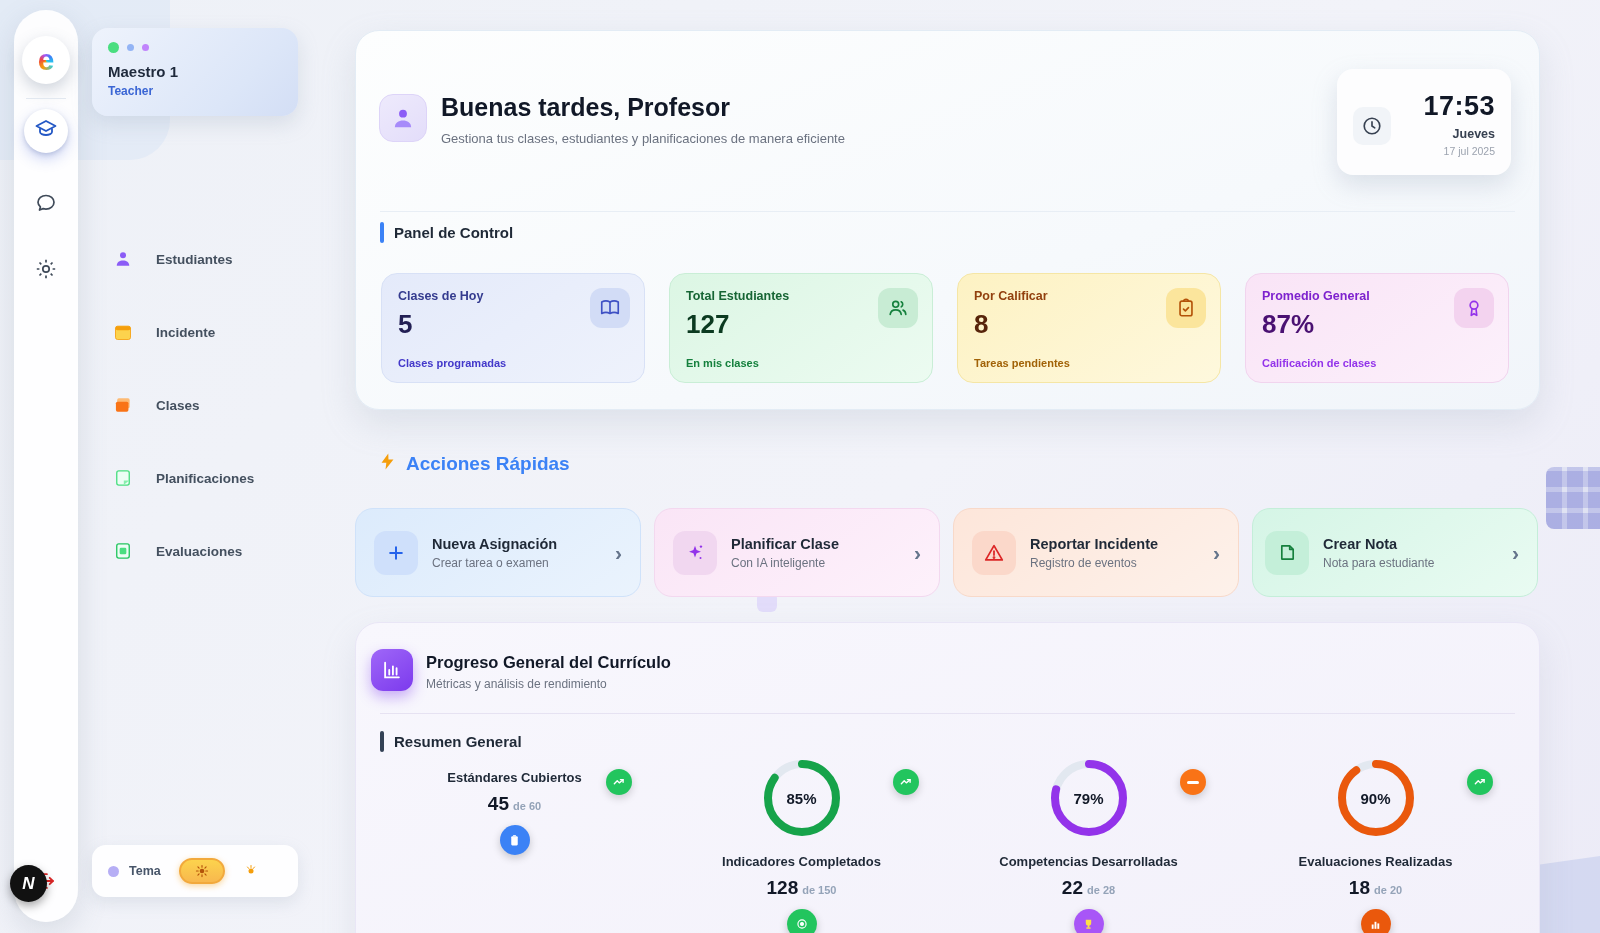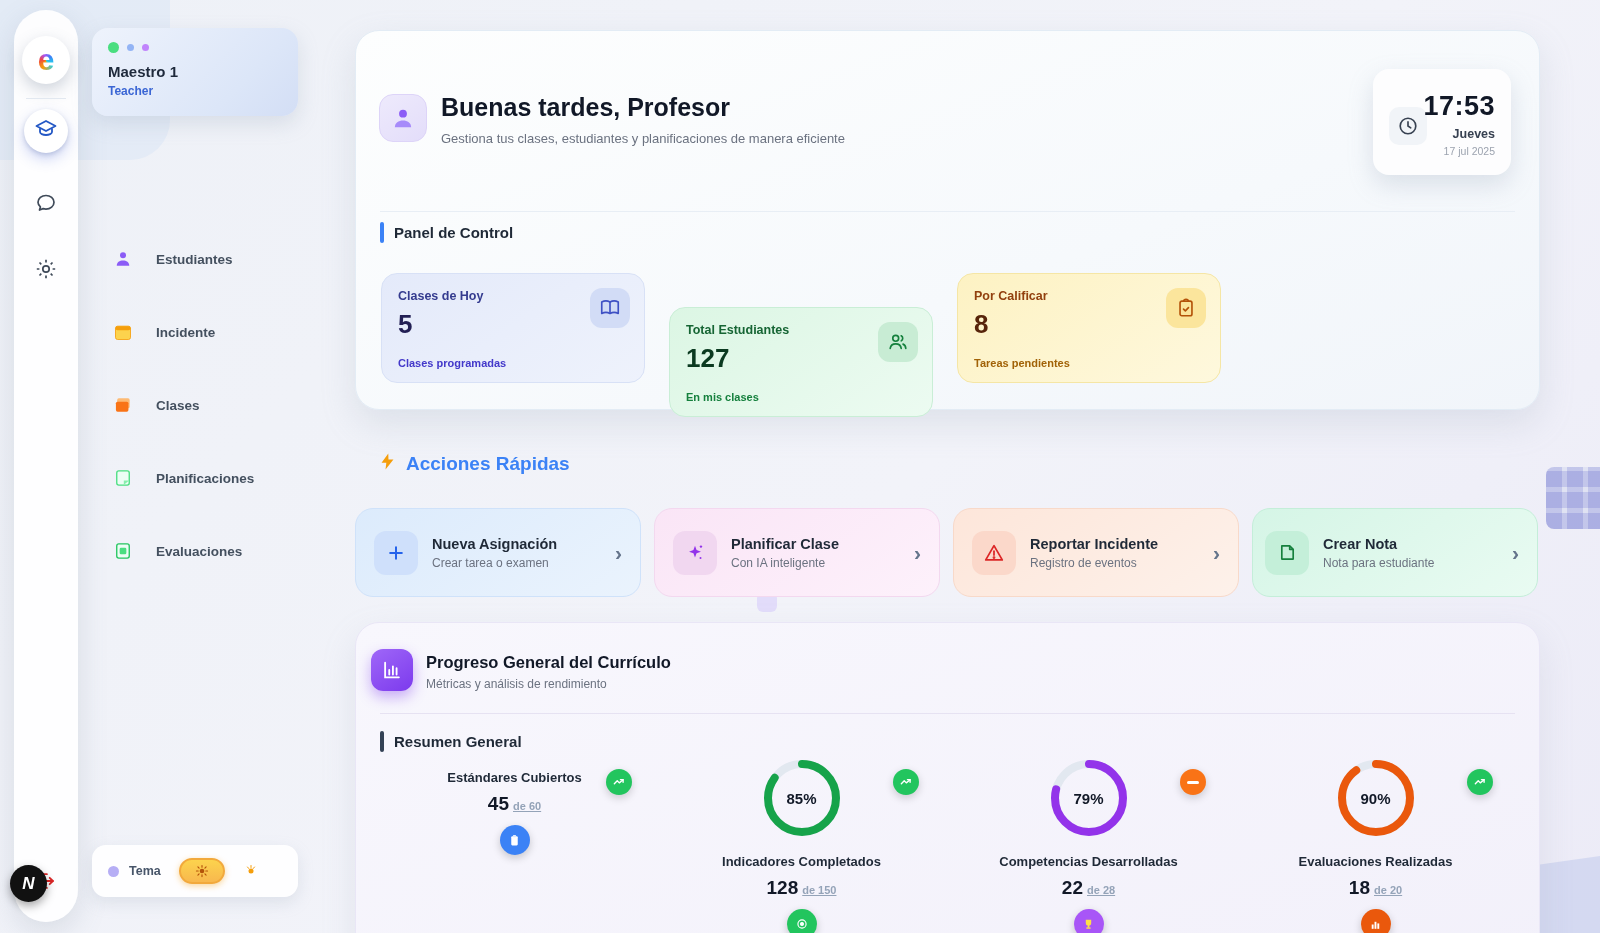--- a/index.html
+++ b/index.html
@@ -75,21 +75,21 @@
   .main { position:absolute; left:355px; top:0; width:1185px; height:933px; }
   .header-card { position:absolute; left:0; top:30px; width:1185px; height:380px; border-radius:24px;
     background:linear-gradient(160deg,#fdfefe 0%,#f6f9fc 60%,#f1f5fa 100%);
     border:1px solid #e3ecf5; box-shadow:0 14px 34px rgba(148,163,184,.22); }
   .avatar-tile { position:absolute; left:23px; top:63px; width:48px; height:48px; border-radius:14px;
     background:linear-gradient(145deg,#eeeafc,#e3ddfa); border:1px solid #ddd4f8;
     display:flex; align-items:center; justify-content:center; }
   .greeting { position:absolute; left:85px; top:62px; font-size:25px; font-weight:800; color:#111827; }
   .greeting-sub { position:absolute; left:85px; top:100px; font-size:13px; color:#6b7280; }
 
-  .clock-card { position:absolute; right:28px; top:38px; width:138px; height:106px; border-radius:16px;
+  .clock-card { position:absolute; right:28px; top:38px; width:174px; height:106px; border-radius:16px;
     background:#fdfdfe; box-shadow:0 10px 24px rgba(148,163,184,.28); }
   .clock-tile { position:absolute; left:16px; top:38px; width:38px; height:38px; border-radius:10px;
     background:#f1f4f8; display:flex; align-items:center; justify-content:center; }
   .clock-time { position:absolute; right:16px; top:22px; font-size:27px; font-weight:800; color:#111827; letter-spacing:.5px; }
   .clock-day  { position:absolute; right:16px; top:58px; font-size:12.5px; font-weight:700; color:#374151; }
   .clock-date { position:absolute; right:16px; top:76px; font-size:10.5px; color:#9ca3af; }
 
   .header-divider { position:absolute; left:24px; right:24px; top:180px; height:1px; background:#e8eef5; }
   .section-label { position:absolute; display:flex; align-items:center; gap:10px; }
   .section-bar { width:4px; height:21px; border-radius:2px; }
@@ -130,21 +130,21 @@
   .ring-pct { position:absolute; inset:0; display:flex; align-items:center; justify-content:center;
     font-size:15px; font-weight:800; color:#111827; }
   .trend-badge { position:absolute; top:13px; right:26px; width:26px; height:26px; border-radius:50%;
     display:flex; align-items:center; justify-content:center; box-shadow:0 3px 8px rgba(0,0,0,.18); }
   .trend-up { background:#22c55e; }
   .trend-flat { background:#f97316; }
   .trend-flat::after { content:""; width:12px; height:3px; border-radius:2px; background:#fff; }
   .ring-label { font-size:13px; font-weight:800; color:#1f2937; margin-top:14px; }
   .ring-value-row { margin-top:8px; }
   .ring-value { font-size:19px; font-weight:800; color:#111827; }
-  .ring-of { font-size:11px; color:#94a3b8; font-weight:600; margin-left:4px;text-decoration:underline; }
+  .ring-of { font-size:11px; color:#94a3b8; font-weight:600; margin-left:4px; }
   .mini-badge { width:30px; height:30px; border-radius:50%; margin:10px auto 0;
     display:flex; align-items:center; justify-content:center; box-shadow:0 3px 8px rgba(0,0,0,.2); }
 </style>
 </head>
 <body>
 
 <div class="deco deco-topleft"></div>
 <div class="deco deco-grid"></div>
 <div class="deco deco-blob"></div>
 <div class="deco deco-sq"></div>
@@ -308,21 +308,21 @@
       <div class="stat-value" style="color:#221f54;">5</div>
       <div class="stat-caption" style="color:#4338ca;">Clases programadas</div>
       <div class="stat-tile" style="background:#d2dcf6;">
         <svg width="22" height="22" viewBox="0 0 24 24" fill="none" stroke="#3f51c4" stroke-width="1.8" stroke-linejoin="round">
           <path d="M3 5.5c3-1.6 6-1.6 9 0 3-1.6 6-1.6 9 0V18c-3-1.6-6-1.6-9 0-3-1.6-6-1.6-9 0z"></path>
             <path d="M12 5.5V18"></path>
         </svg>
       </div>
     </div>
 
-    <div class="stat-card" style="left:313px; background:linear-gradient(145deg,#dcf6e4,#ecfbf1); border:1px solid #c9eed6;margin-top:34px;">
+    <div class="stat-card" style="left:313px; background:linear-gradient(145deg,#dcf6e4,#ecfbf1); border:1px solid #c9eed6;">
       <div class="stat-title" style="color:#166534;">Total Estudiantes</div>
       <div class="stat-value" style="color:#0b3a20;">127</div>
       <div class="stat-caption" style="color:#15803d;">En mis clases</div>
       <div class="stat-tile" style="background:#c8ecd4;">
         <svg width="22" height="22" viewBox="0 0 24 24" fill="none" stroke="#15803d" stroke-width="1.8" stroke-linecap="round">
           <circle cx="9.5" cy="8" r="3.2"></circle>
             <path d="M3.5 19c.4-3.2 2.8-5 6-5s5.6 1.8 6 5"></path>
           <path d="M15.5 5.2a3.2 3.2 0 0 1 0 5.6M17.5 14.3c1.8.7 2.8 2.2 3 4.7"></path>
         </svg>
       </div>
@@ -334,20 +334,31 @@
       <div class="stat-caption" style="color:#a16207;">Tareas pendientes</div>
       <div class="stat-tile" style="background:#fbe59c;">
         <svg width="22" height="22" viewBox="0 0 24 24" fill="none" stroke="#b45309" stroke-width="1.8" stroke-linejoin="round" stroke-linecap="round">
           <rect x="5.5" y="4.5" width="13" height="16" rx="2"></rect>
             <path d="M9.5 4.5c0-1.1.9-2 2.5-2s2.5.9 2.5 2"></path>
           <path d="M9.3 13.2l2 2 3.4-3.6"></path>
         </svg>
       </div>
     </div>
 
+    <div class="stat-card" style="left:889px; background:linear-gradient(145deg,#f9e4f6,#fcf0fb); border:1px solid #f1d4ee;">
+      <div class="stat-title" style="color:#7e22ce;">Promedio General</div>
+      <div class="stat-value" style="color:#4a1172;">87%</div>
+      <div class="stat-caption" style="color:#9333ea;">Calificación de clases</div>
+      <div class="stat-tile" style="background:#f3d3ef;">
+        <svg width="22" height="22" viewBox="0 0 24 24" fill="none" stroke="#9333ea" stroke-width="1.8" stroke-linecap="round" stroke-linejoin="round">
+          <circle cx="12" cy="9" r="4.2"></circle>
+            <path d="M9.8 12.8 9 20l3-1.8L15 20l-.8-7.2"></path>
+        </svg>
+      </div>
+    </div>
   </section>
 
   <div class="qa-heading">
     <span>
       <svg width="19" height="19" viewBox="0 0 24 24" fill="#f59e0b">
           <path d="M13 2 4.5 13.5h6L9.5 22 19.5 9.5h-6.3z"></path>
         </svg>
     </span>
     <span class="qa-title">Acciones Rápidas</span>
   </div>

